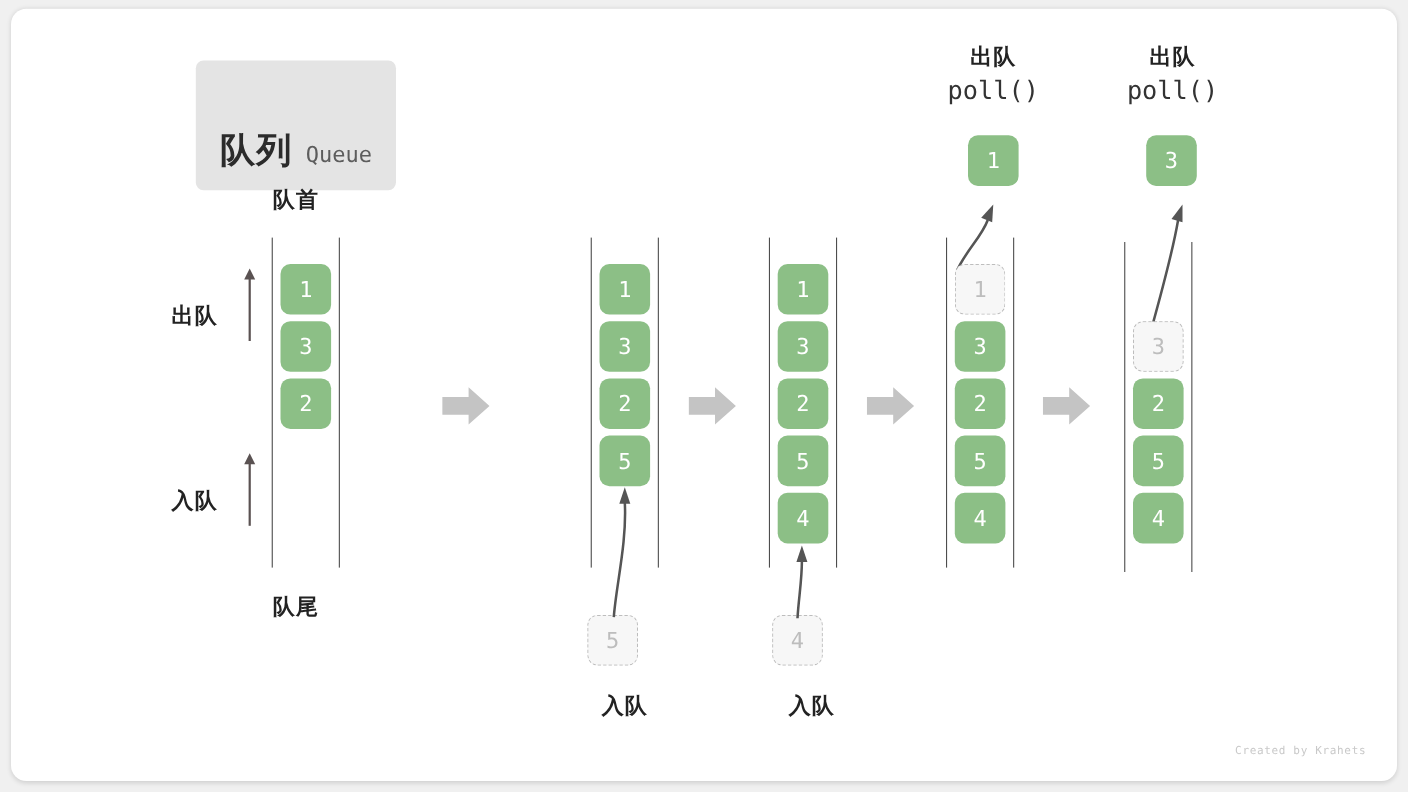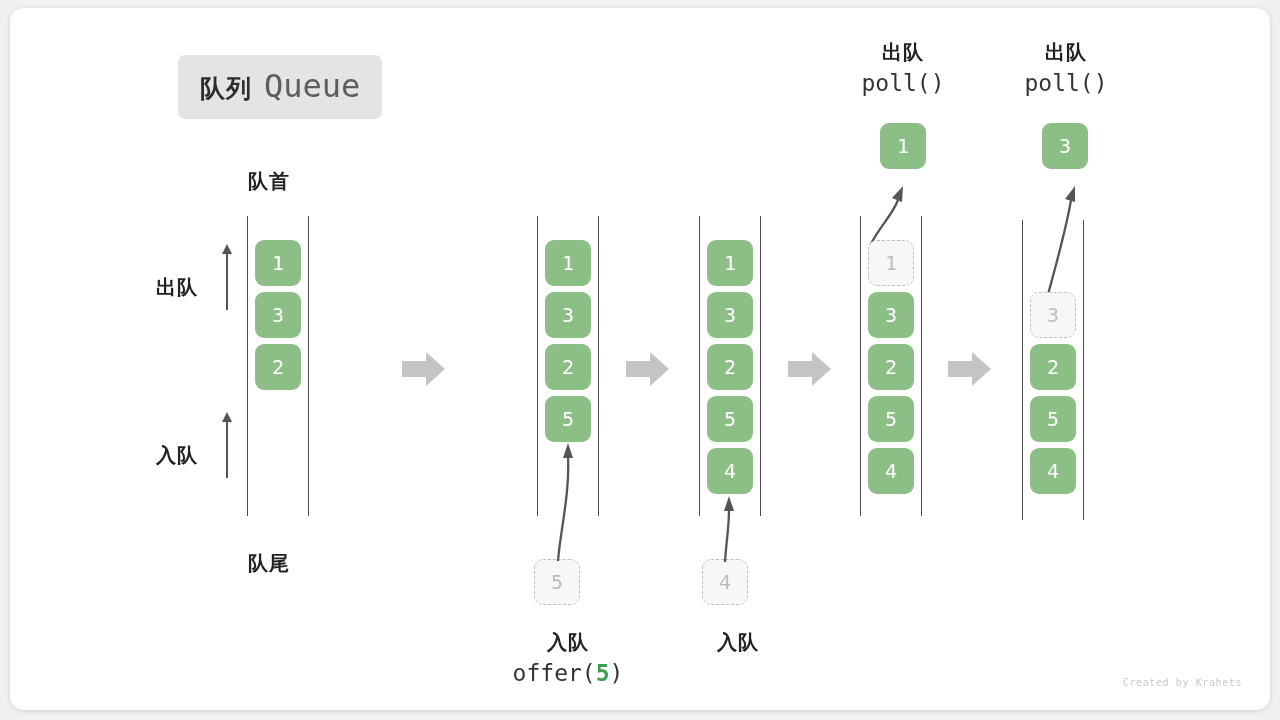--- a/index.html
+++ b/index.html
@@ -22,22 +22,22 @@
 
   
   #title-badge{
     left:168px;top:47px;
     padding:12px 22px 14px 22px;
     background:#e4e4e4;
     border-radius:7px;
     display:flex;align-items:baseline;gap:12px;
     white-space:nowrap;
   }
-  #title-cn{font-size:25px;font-weight:bold;color:#2b2b2b;letter-spacing:1px;}
-  #title-en{font-size:32px;color:#5d5d5d;font-family:"DejaVu Sans Mono","Liberation Mono",monospace;}
+  #title-cn{font-size:32px;font-weight:bold;color:#2b2b2b;letter-spacing:1px;margin-top:48px;}
+  #title-en{font-size:20px;color:#5d5d5d;font-family:"DejaVu Sans Mono","Liberation Mono",monospace;}
 
   
   .cn-bold{
     font-size:20px;font-weight:bold;color:#222;
     white-space:nowrap;letter-spacing:1px;
   }
   .op-label{
     text-align:center;white-space:nowrap;line-height:1.45;
   }
   .op-label .l1{font-size:20px;font-weight:bold;color:#222;letter-spacing:1px;}
@@ -106,21 +106,21 @@
 <body>
 
 <div id="card">
 
   <div class="abs" id="title-badge">
     <span id="title-cn">队列</span>
     <span id="title-en">Queue</span>
   </div>
 
   <div class="abs cn-bold" style="left:238px;top:160px;">队首</div>
-  <div class="abs cn-bold" style="left:238px;top:542px;">队尾</div>
+  <div class="abs cn-bold" style="left:238px;top:530px;">队尾</div>
 
   <div class="abs cn-bold" style="left:146px;top:266px;">出队</div>
   <div class="thin-arrow" style="left:211px;top:236px;height:66px;">
     <span class="head"></span>
       <span class="shaft"></span>
   </div>
 
   <div class="abs cn-bold" style="left:146px;top:434px;">入队</div>
   <div class="thin-arrow" style="left:211px;top:404px;height:66px;">
     <span class="head"></span>
@@ -149,21 +149,20 @@
     <div class="cell filled" style="left:8px;top:128px;">2</div>
     <div class="cell filled" style="left:8px;top:180px;">5</div>
   </div>
   <div class="cell ghost abs" style="left:524px;top:551px;">5</div>
   <svg class="curve" style="left:520px;top:425px;width:90px;height:130px;">
     <path d="M28 128 C 30 100, 40 60, 38 24" stroke="#555" stroke-width="2.3" fill="none"></path>
     <path d="M38 10 L33 25 L43 25 Z" fill="#555"></path>
   </svg>
   <div class="abs op-label" style="left:470px;top:620px;width:176px;">
     <div class="l1">入队</div>
-    <div class="l2"><span>offer(</span><b>5</b><span>)</span></div>
   </div>
 
   <div class="block-arrow" style="left:616px;top:342px;">
     <svg width="44" height="38" viewBox="0 0 44 38">
         <path d="M0 11 L24 11 L24 2 L43 19 L24 36 L24 27 L0 27 Z" fill="#c4c4c4"></path>
       </svg>
   </div>
 
   <div class="track" style="left:689px;top:208px;width:62px;height:300px;">
     <span class="rail left"></span>

